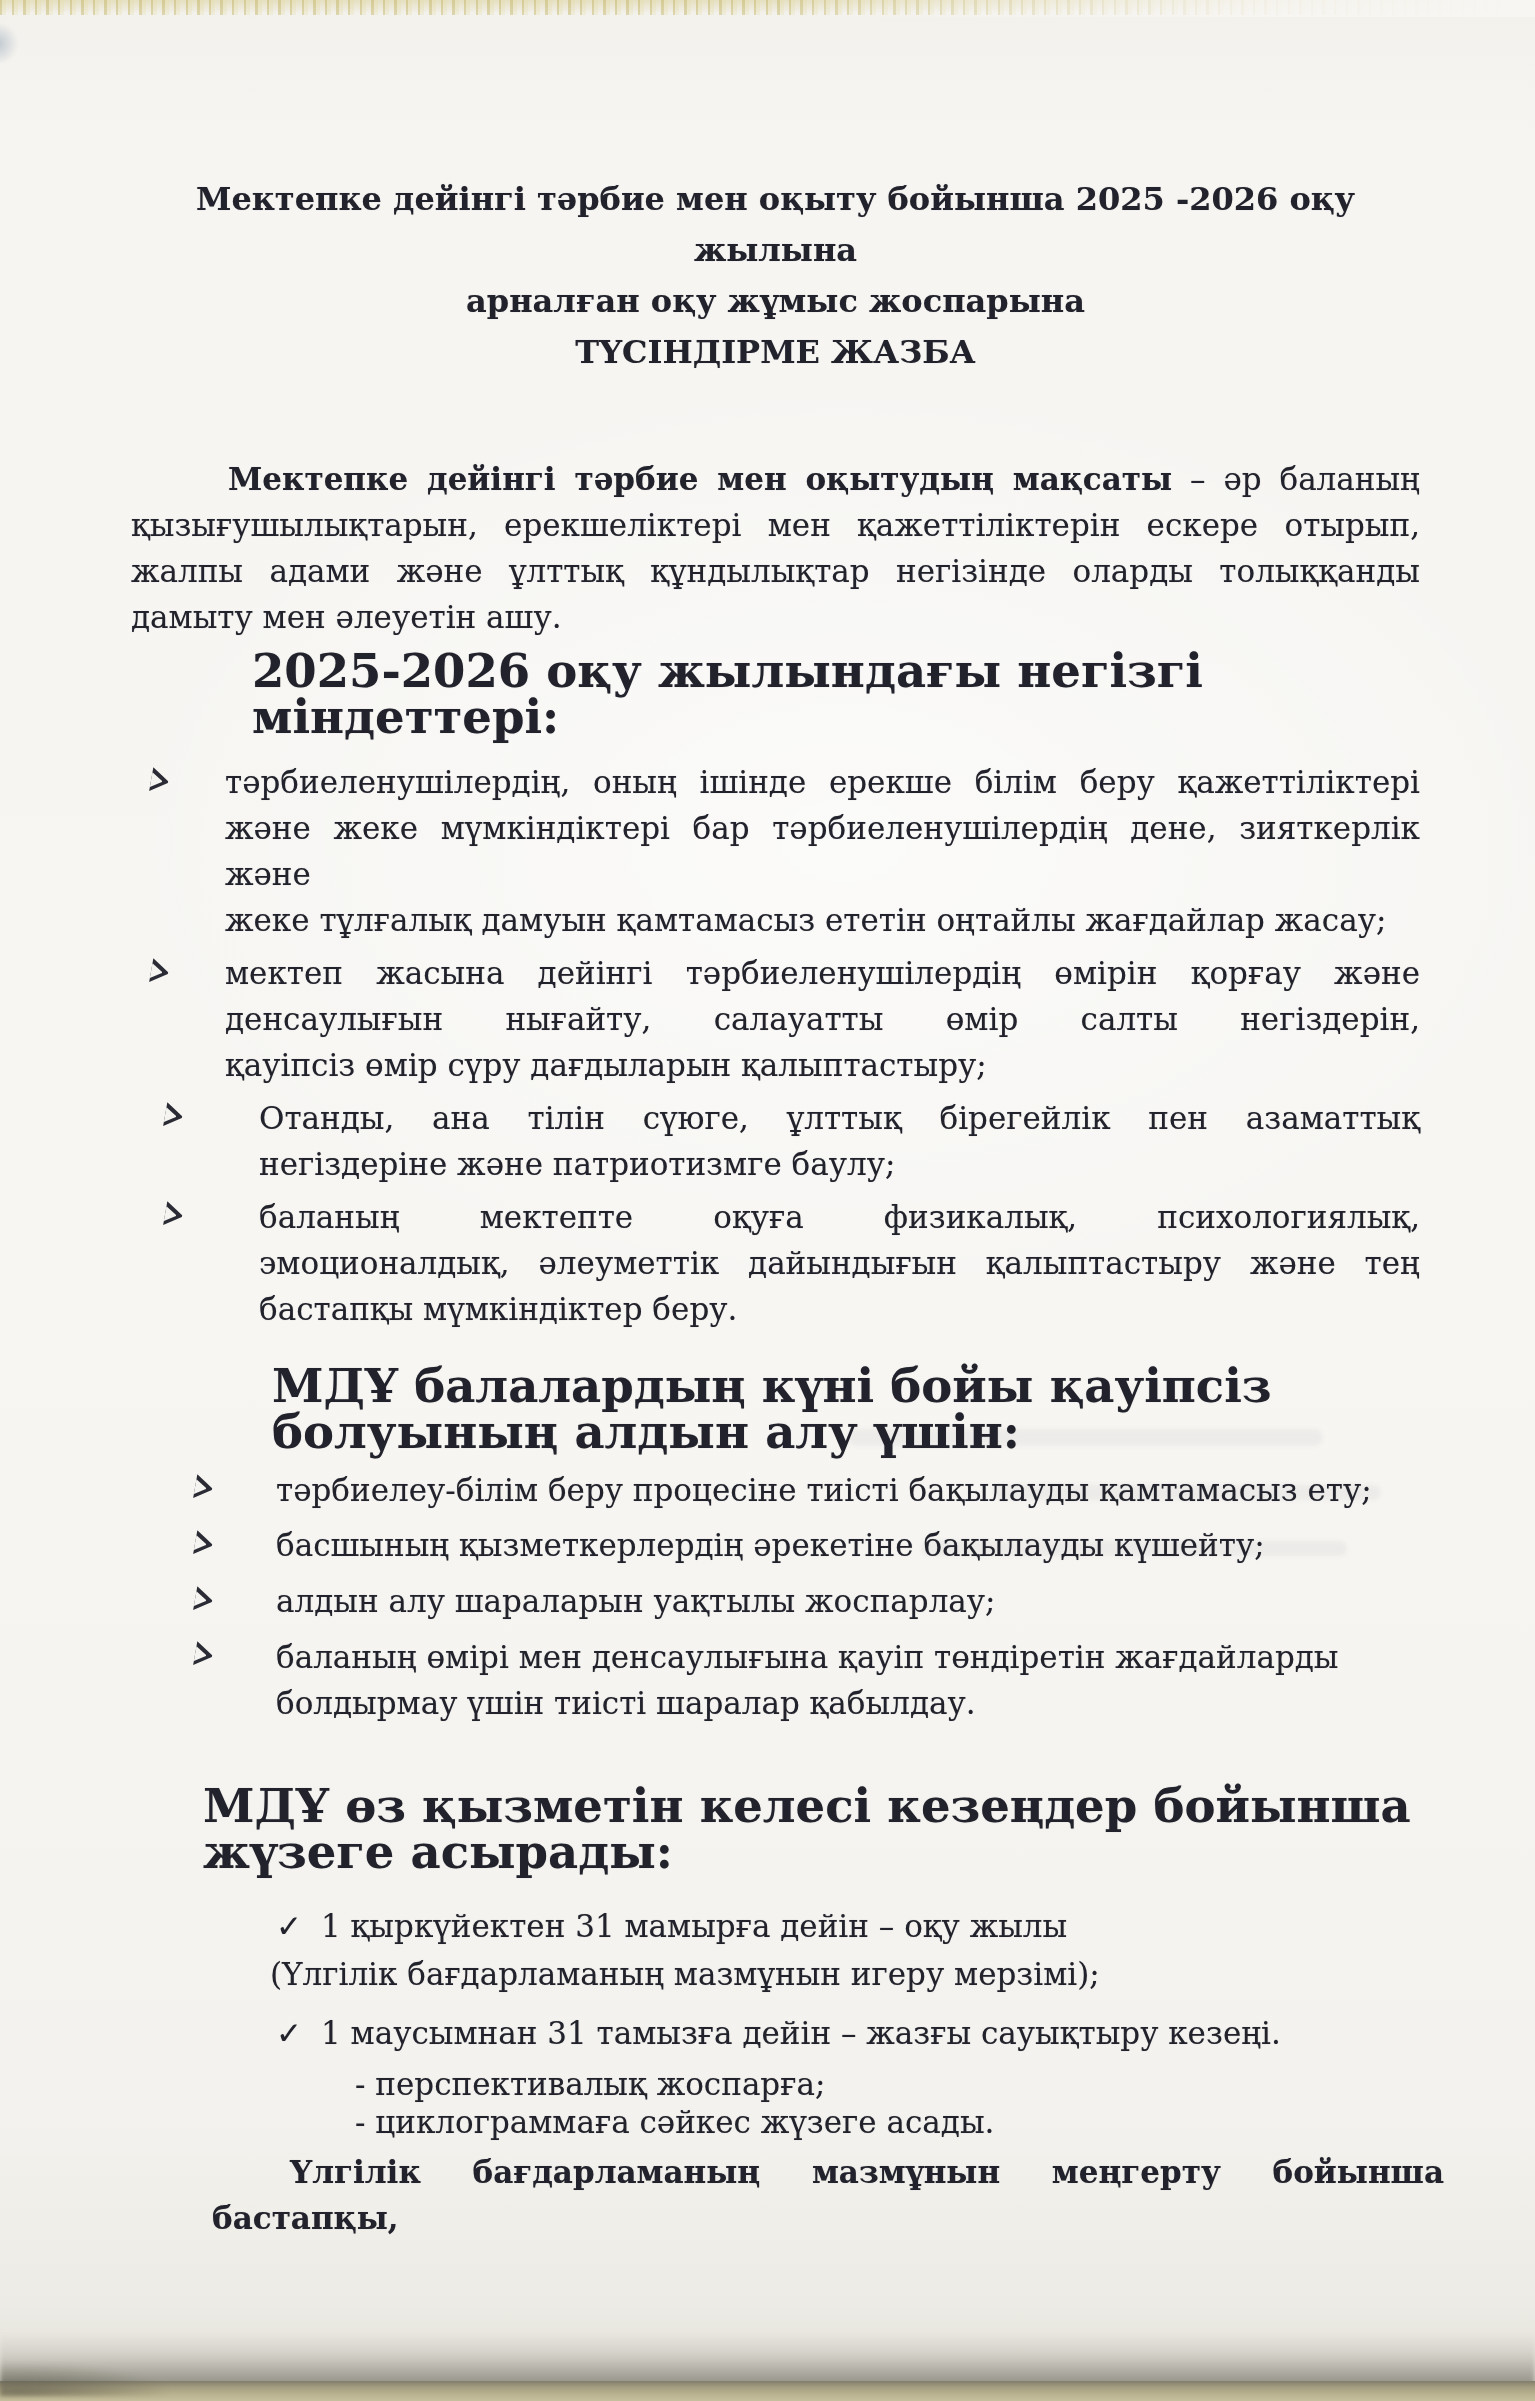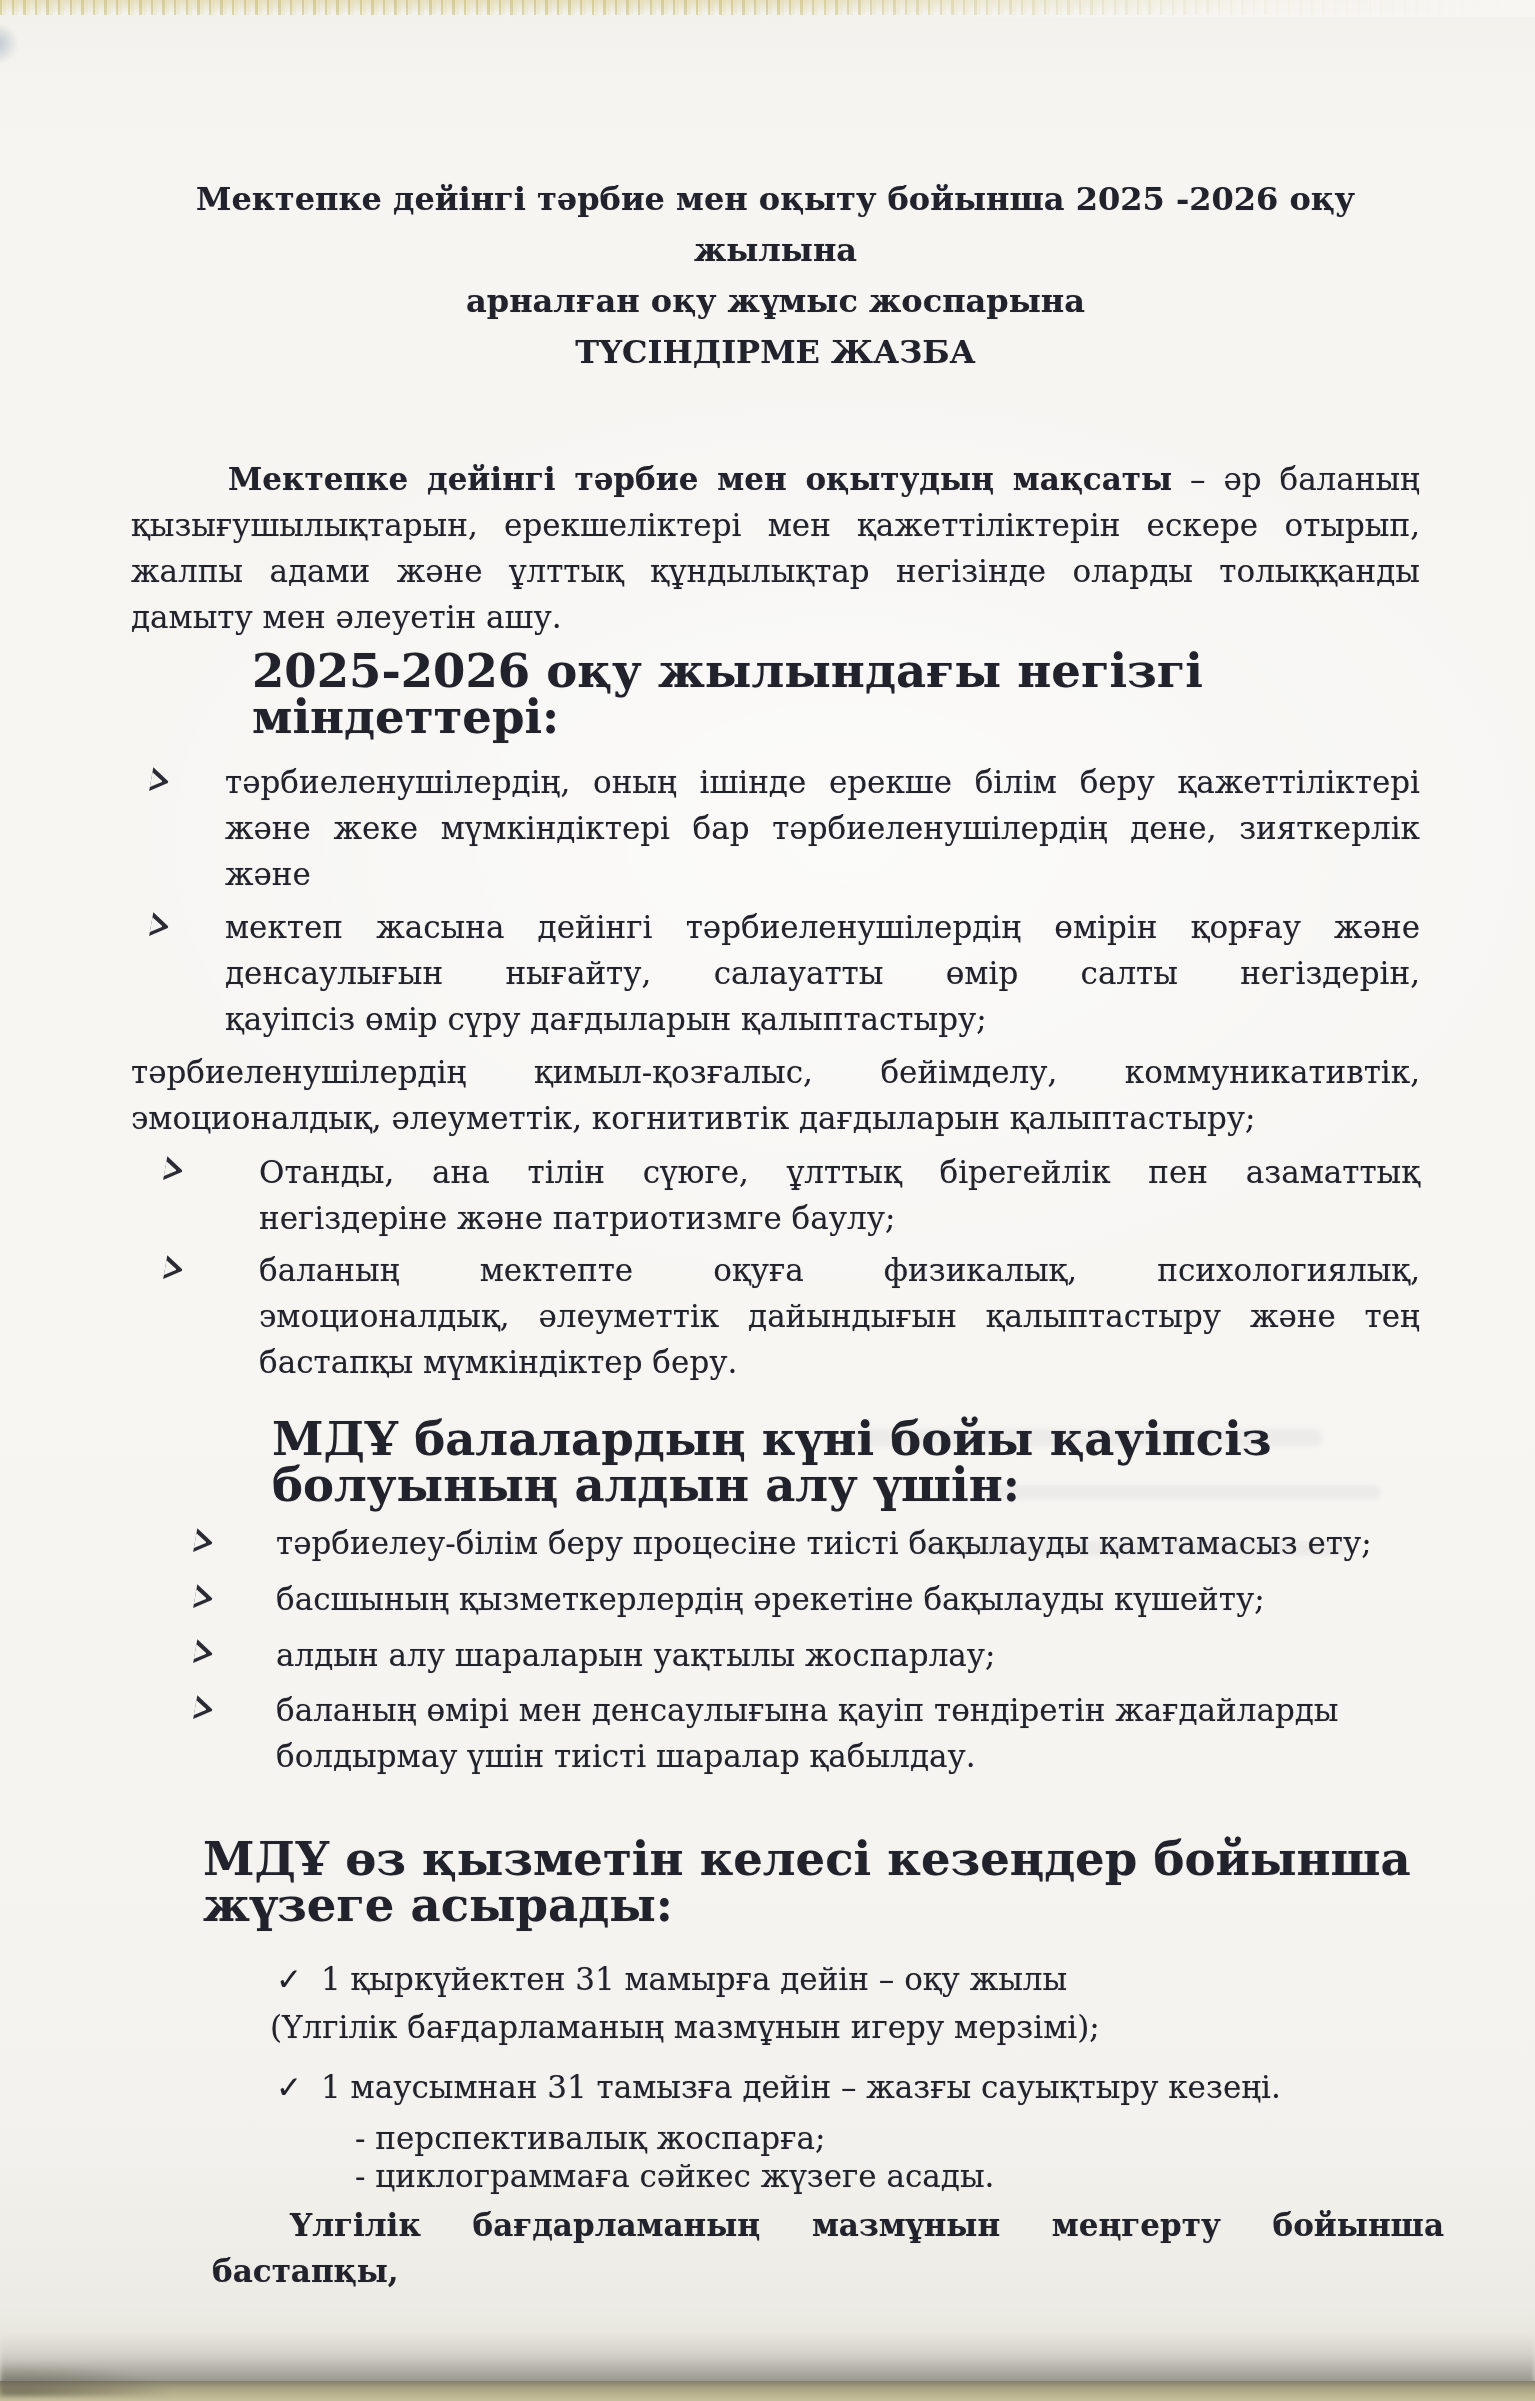--- a/index.html
+++ b/index.html
@@ -123,38 +123,35 @@
     <h2 class="h-tasks">2025-2026 оқу жылындағы негізгі міндеттері:</h2>
 
     <ul class="blist l1">
       <li class="bitem">
         <span class="bm">
             <i class="arrow"></i>
           </span>
         <div class="btxt">
           <div class="jl">тәрбиеленушілердің, оның ішінде ерекше білім беру қажеттіліктері</div>
           <div class="jl">және жеке мүмкіндіктері бар тәрбиеленушілердің дене, зияткерлік және</div>
+          <div>жеке тұлғалық дамуын қамтамасыз ететін оңтайлы жағдайлар жасау;</div>
         </div>
       </li>
       <li class="bitem">
         <span class="bm">
             <i class="arrow"></i>
           </span>
         <div class="btxt">
           <div class="jl">мектеп жасына дейінгі тәрбиеленушілердің өмірін қорғау және</div>
           <div class="jl">денсаулығын нығайту, салауатты өмір салты негіздерін,</div>
           <div>қауіпсіз өмір сүру дағдыларын қалыптастыру;</div>
         </div>
       </li>
     </ul>
 
-    <p class="cont">
-      <span class="jl" style="display:block">тәрбиеленушілердің қимыл-қозғалыс, бейімделу, коммуникативтік,</span>
-      <span style="display:block">эмоционалдық, әлеуметтік, когнитивтік дағдыларын қалыптастыру;</span>
-    </p>
 
     <ul class="blist">
       <li class="bitem">
         <span class="bm" style="flex-basis:94px;padding-left:34px">
             <i class="arrow"></i>
           </span>
         <div class="btxt">
           <div class="jl">Отанды, ана тілін сүюге, ұлттық бірегейлік пен азаматтық</div>
           <div>негіздеріне және патриотизмге баулу;</div>
         </div>

